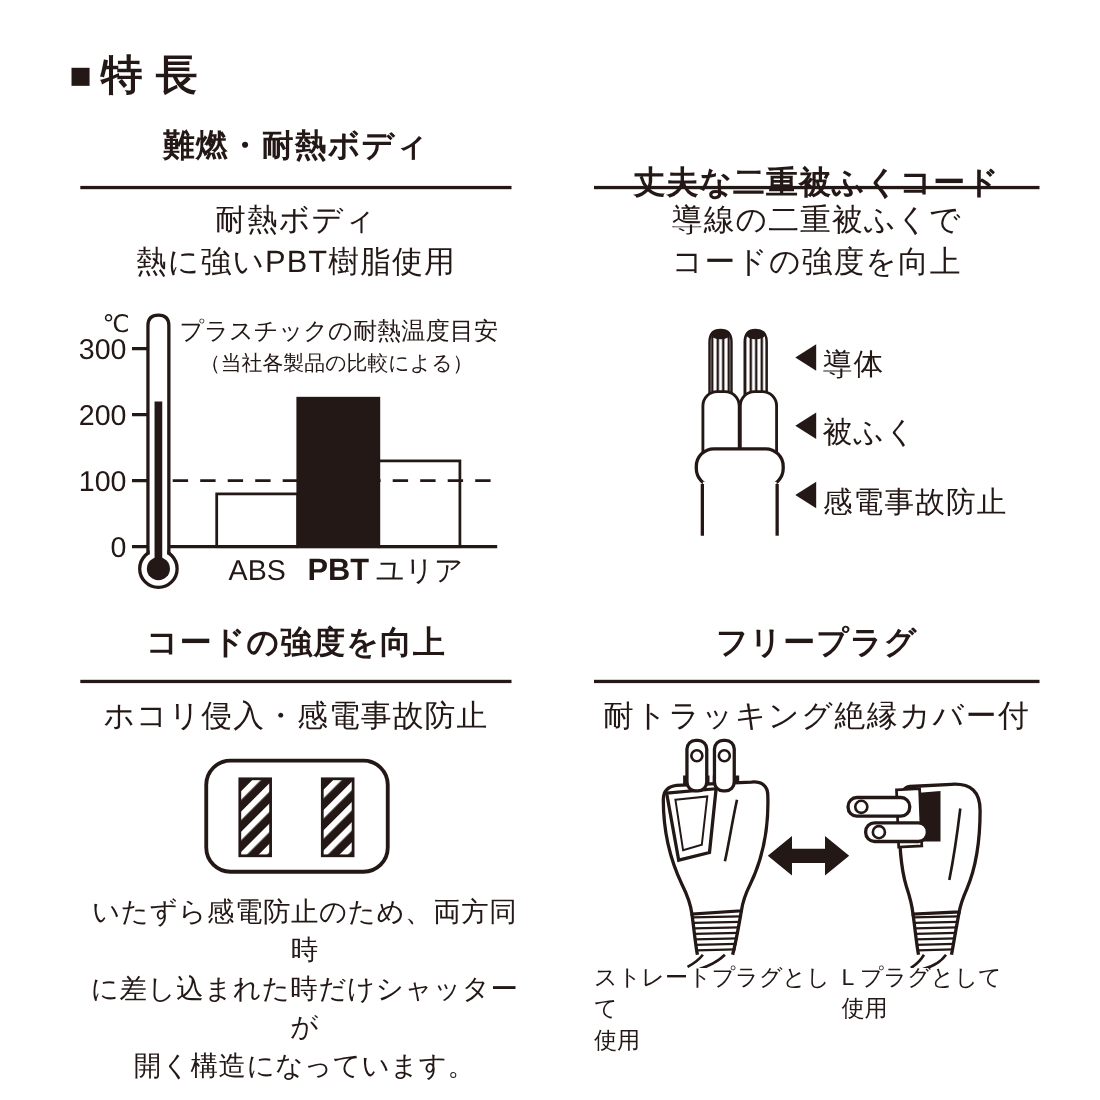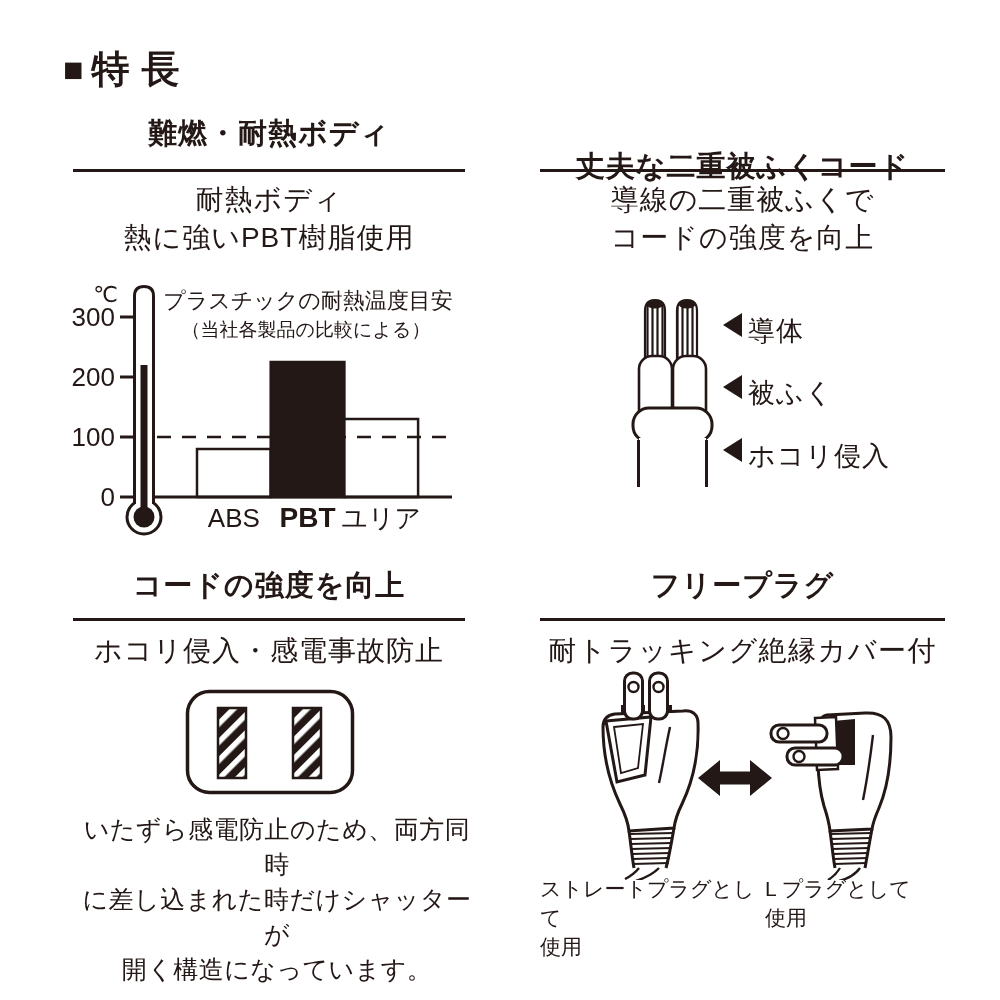--- a/index.html
+++ b/index.html
@@ -119,21 +119,21 @@
   <div class="abs part-row" style="left:723px;top:313px;">
     <span class="tri-left"></span>
     <span class="part-label">導体</span>
   </div>
   <div class="abs part-row" style="left:723px;top:375px;">
     <span class="tri-left"></span>
     <span class="part-label">被ふく</span>
   </div>
   <div class="abs part-row" style="left:723px;top:438px;">
     <span class="tri-left"></span>
-    <span class="part-label">ホコリ侵入</span>
+    <span class="part-label">感電事故防止</span>
   </div>
 
   <div class="abs sec-heading" style="left:73px;top:568px;width:392px;">コードの強度を向上</div>
   <div class="abs rule" style="left:73px;top:618px;width:392px;"></div>
   <div class="abs sub" style="left:73px;top:632px;width:392px;">ホコリ侵入・感電事故防止</div>
 
   <svg class="abs" style="left:180px;top:685px;" width="190" height="112" viewBox="0 0 190 112">
     <defs>
       <pattern id="hatch" width="13" height="13" patternUnits="userSpaceOnUse" patternTransform="rotate(45)">
         <rect width="13" height="13" fill="#231815"></rect>

